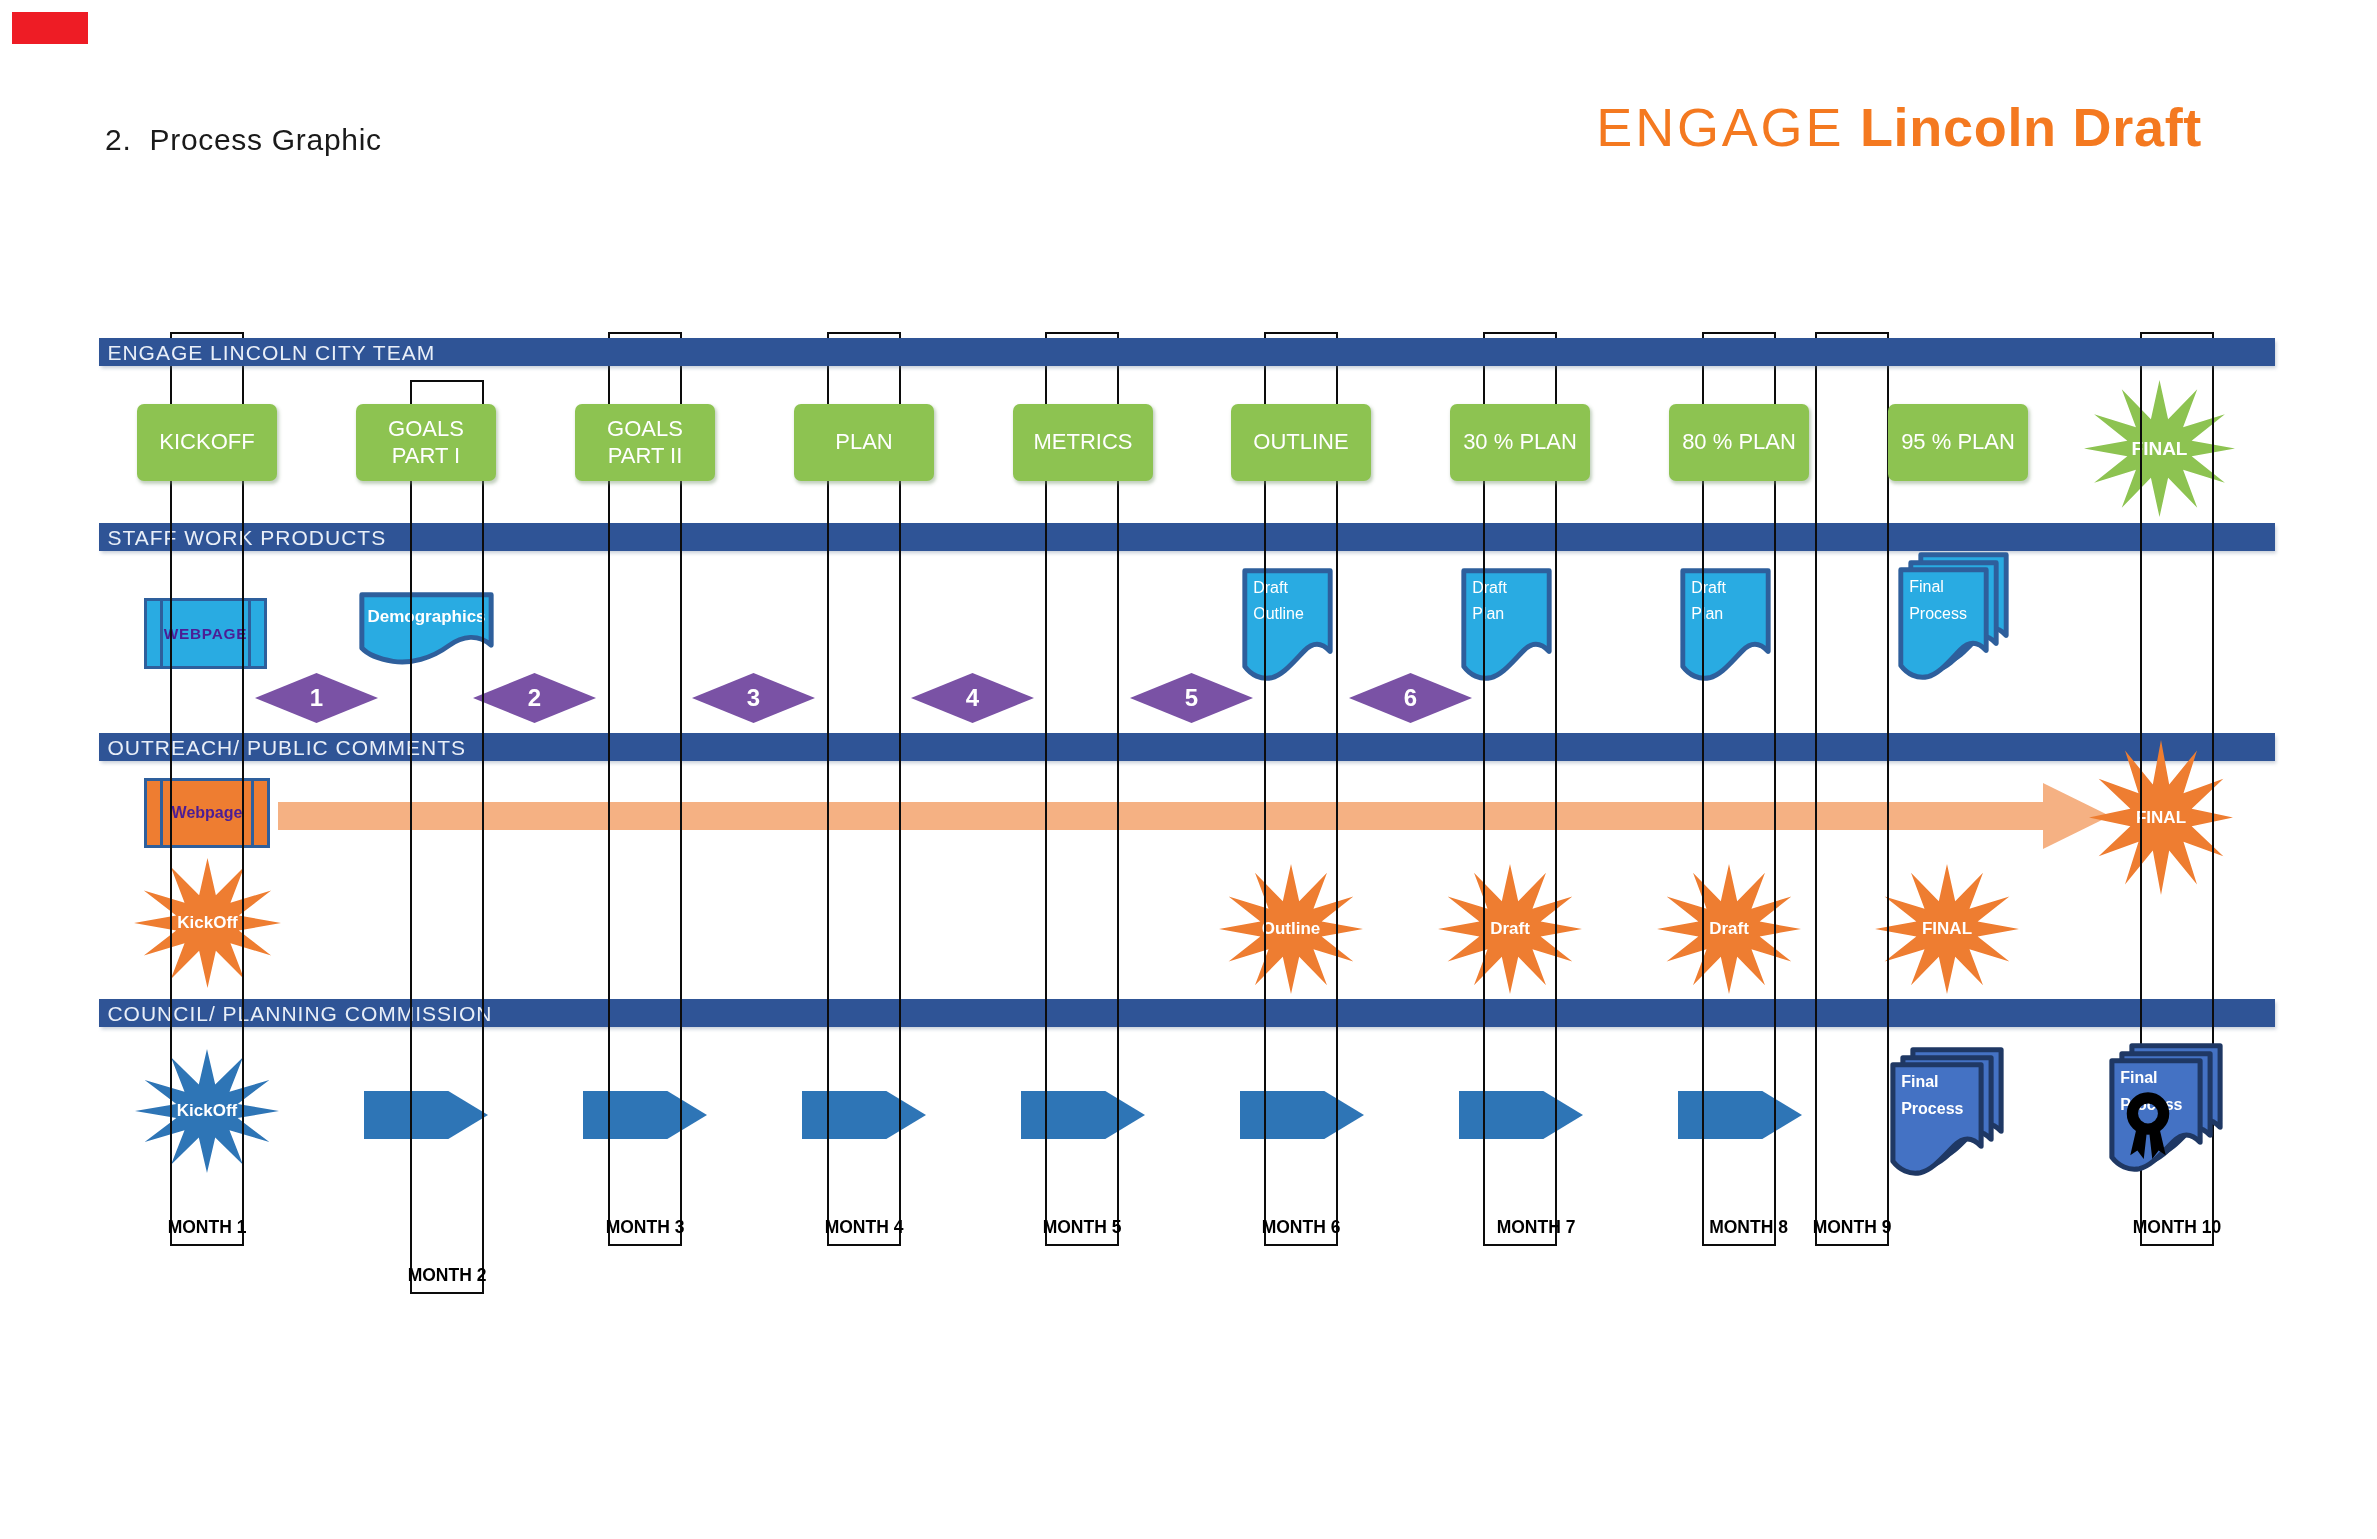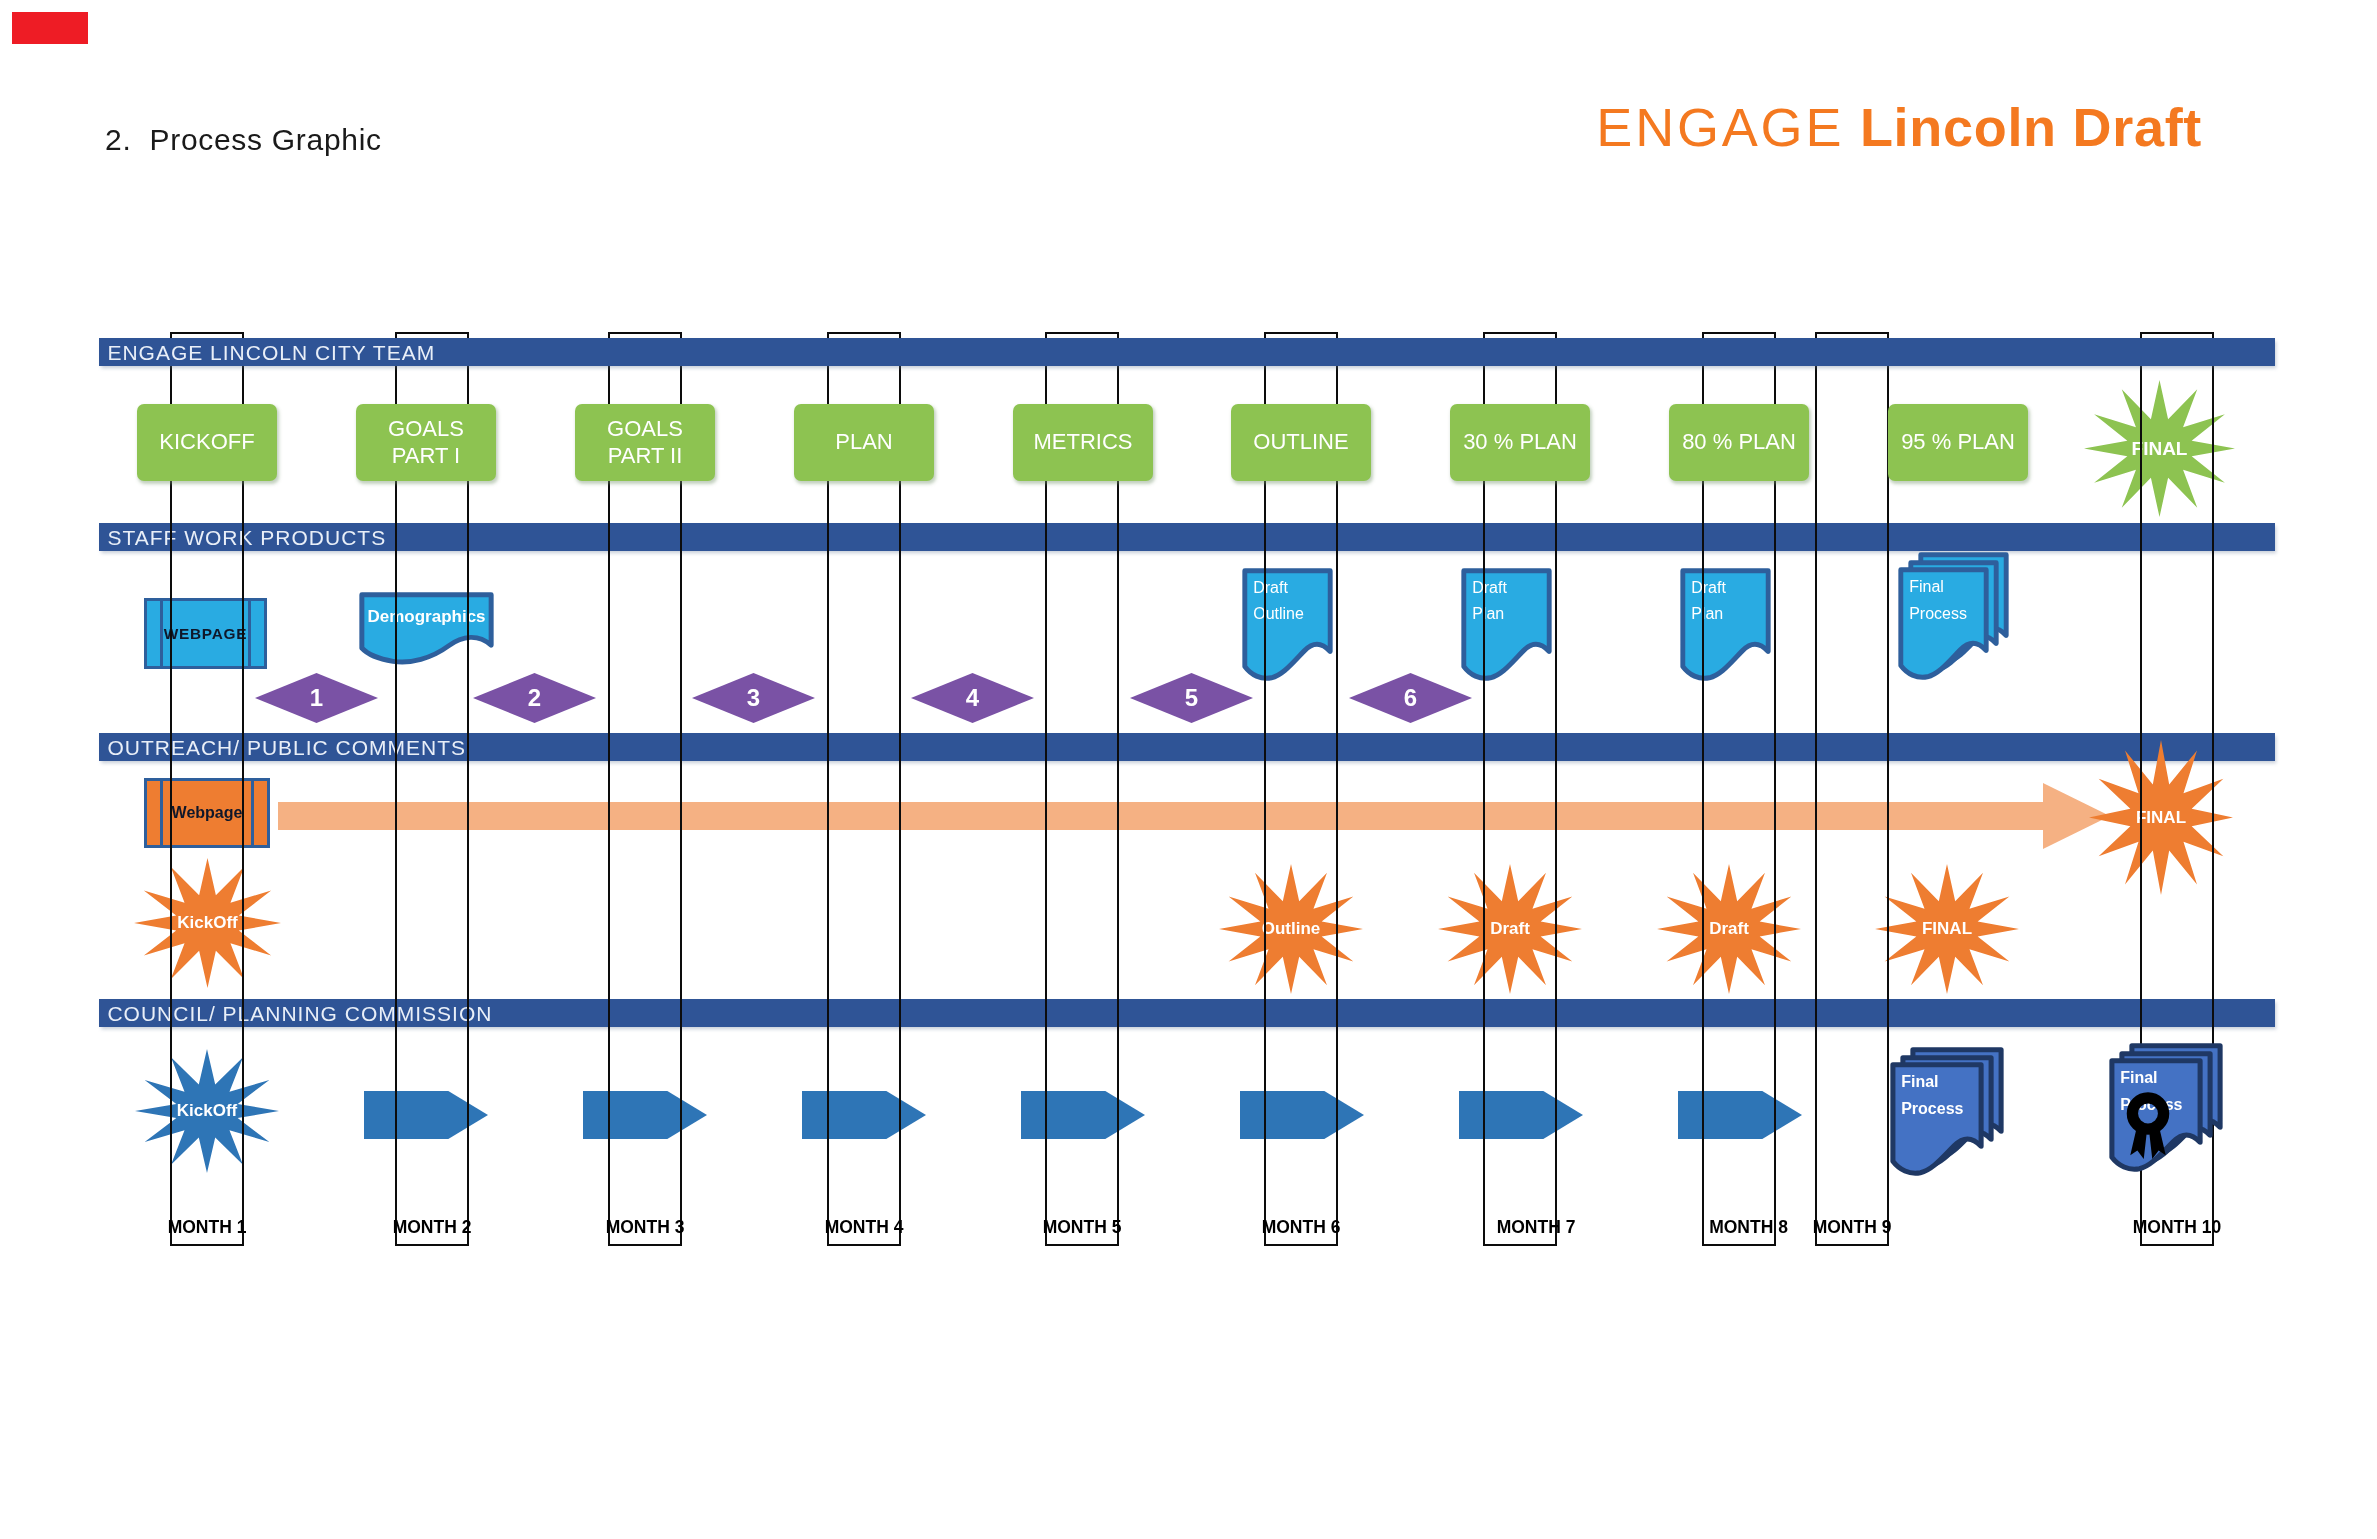--- a/index.html
+++ b/index.html
@@ -29,21 +29,21 @@
   .star{position:absolute;display:flex;align-items:center;justify-content:center;text-align:center;
         color:#fff;font-weight:700;z-index:3;
         clip-path:polygon(50% 0%,55.7% 28.7%,75% 6.7%,65.6% 34.4%,93.3% 25%,71.3% 44.3%,100% 50%,
         71.3% 55.7%,93.3% 75%,65.6% 65.6%,75% 93.3%,55.7% 71.3%,50% 100%,44.3% 71.3%,25% 93.3%,
         34.4% 65.6%,6.7% 75%,28.7% 55.7%,0% 50%,28.7% 44.3%,6.7% 25%,34.4% 34.4%,25% 6.7%,44.3% 28.7%);}
   .star.green{background:var(--green);}
   .star.orange{background:var(--orange);}
   .star.blue{background:var(--blue);}
   
   .procbox{position:absolute;box-sizing:border-box;border:3.5px solid var(--cyanBorder);z-index:3;
-           display:flex;align-items:center;justify-content:center;color:#0f172a;}
+           display:flex;align-items:center;justify-content:center;color:#4c1d95;}
   .procbox::before,.procbox::after{content:"";position:absolute;top:0;bottom:0;width:3.5px;background:var(--cyanBorder);}
   .procbox::before{left:12.6px;} .procbox::after{right:12.6px;}
   .procbox.cyan{background:var(--cyan);}
   .procbox.orangebg{background:var(--orange);z-index:4;}
   
   .docwrap{position:absolute;z-index:6;}
   .doc{position:absolute;}
   .doc svg{display:block;width:100%;height:100%;}
   .doc-cyan path{fill:var(--cyan);stroke:var(--cyanBorder);stroke-width:7;stroke-linejoin:round;}
   .doc-blue path{fill:var(--docBlue);stroke:var(--docBlueBorder);stroke-width:7;stroke-linejoin:round;}
@@ -232,21 +232,21 @@
     <svg viewBox="0 0 90 110" width="64" height="78">
       <path d="M30,52 L44,56 L39,100 L30,88 L20,95 Z" fill="#000"></path>
       <path d="M60,52 L46,56 L51,100 L60,88 L70,95 Z" fill="#000"></path>
       <circle cx="45" cy="36" r="22" fill="none" stroke="#000" stroke-width="16"></circle>
     </svg>
   </div>
 
   <div class="col" style="left:170px;">
       <span class="month">MONTH 1</span>
     </div>
-  <div class="col" style="left:395px;">
+  <div class="col" style="left:410px;margin-top:48px;">
       <span class="month">MONTH 2</span>
     </div>
   <div class="col" style="left:608px;">
       <span class="month">MONTH 3</span>
     </div>
   <div class="col" style="left:827px;">
       <span class="month">MONTH 4</span>
     </div>
   <div class="col" style="left:1045px;">
       <span class="month">MONTH 5</span>

